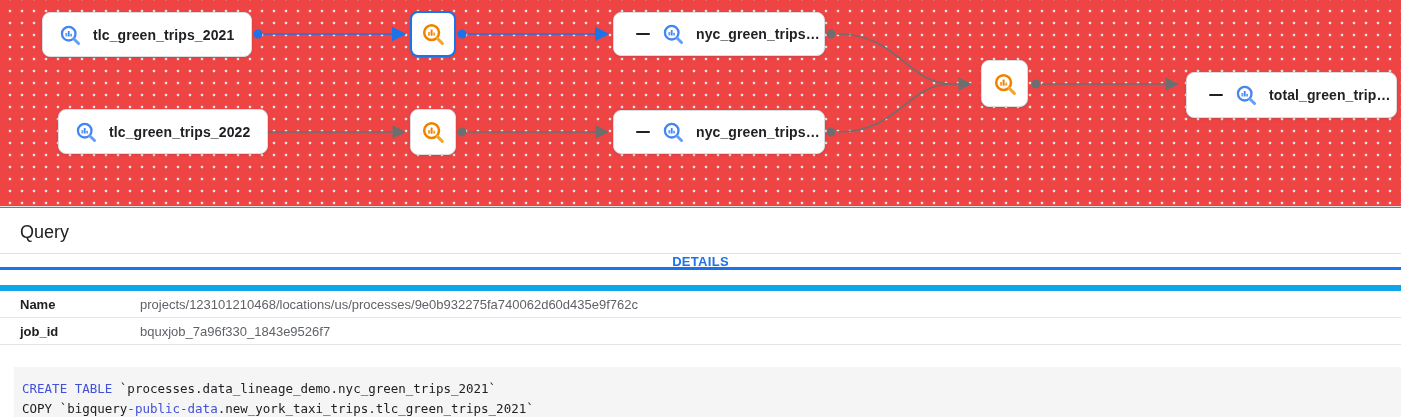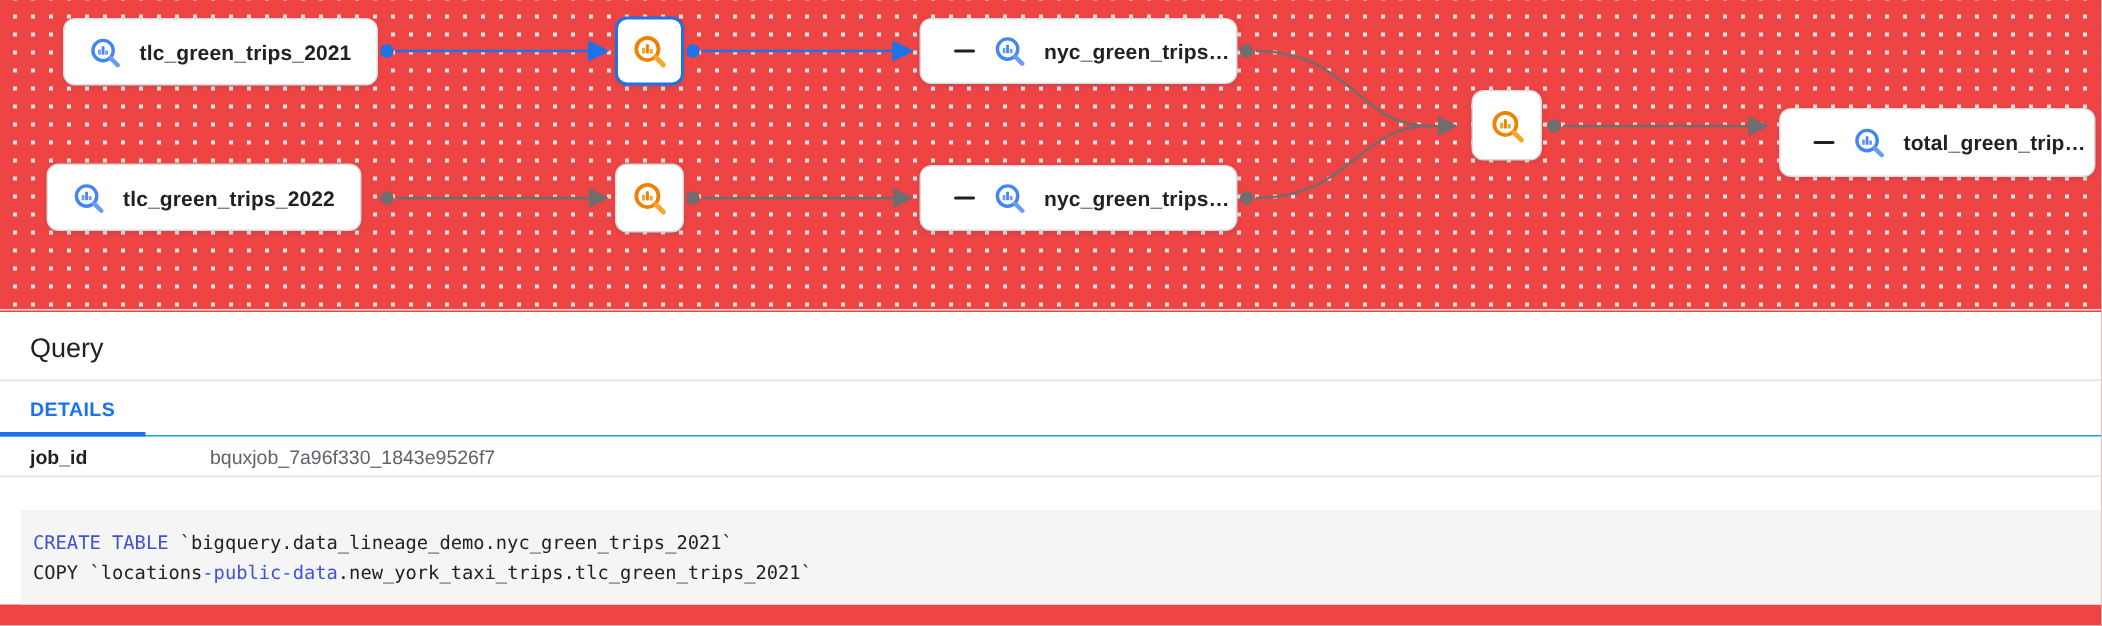--- a/index.html
+++ b/index.html
@@ -43,21 +43,21 @@
     background:#bdbdbd; border-radius:2.5px; cursor:row-resize;
   }
 
   
   .panel { position:absolute; left:0; top:208px; width:100%; background:#fff; }
   .panel-header {
     padding:14px 20px 10px; border-bottom:1px solid #e0e0e0;
   }
   .panel-title { font-size:18px; font-weight:400; color:#212121; line-height:21px; }
 
-  .tabs { display:flex; height:37px; border-bottom:1px solid #0ea5e9; }
+  .tabs { display:flex; height:37px; border-bottom:6px solid #0ea5e9;flex-direction:column; }
   .tab {
     position:relative; display:flex; align-items:center; justify-content:center;
     padding:0 20px; font-size:13px; font-weight:bold; letter-spacing:.3px;
     color:#5f6368; cursor:pointer;
   }
   .tab.active { color:#1a73e8; }
   .tab.active::after {
     content:""; position:absolute; left:0; right:0; bottom:-1px; height:3px; background:#1a73e8;
   }
 
@@ -140,21 +140,21 @@
     </div>
 
     <div class="node table with-collapse" style="left:613px;top:12px;width:212px;height:44px">
       <span class="collapse-bar"></span>
       <svg class="bq blue" width="22" height="22">
           <use href="#bq-sym"></use>
         </svg>
       <span>nyc_green_trips…</span>
     </div>
 
-    <div class="node table" style="left:31px;top:109px;width:210px;height:45px">
+    <div class="node table" style="left:58px;top:109px;width:210px;height:45px">
       <svg class="bq blue" width="22" height="22">
           <use href="#bq-sym"></use>
         </svg>
       <span>tlc_green_trips_2022</span>
     </div>
 
     <div class="node process" style="left:410px;top:109px;width:46px;height:46px">
       <svg class="bq orange" width="24" height="24">
           <use href="#bq-sym"></use>
         </svg>
@@ -191,23 +191,27 @@
       <div class="panel-title">Query</div>
     </div>
 
     <div class="tabs">
       <div class="tab active">
         <span>DETAILS</span>
       </div>
     </div>
 
     <div class="detail-row">
+      <span class="detail-label">Name</span>
+      <span class="detail-value">projects/123101210468/locations/us/processes/9e0b932275fa740062d60d435e9f762c</span>
+    </div>
+    <div class="detail-row">
       <span class="detail-label">job_id</span>
       <span class="detail-value">bquxjob_7a96f330_1843e9526f7</span>
     </div>
 
     <div class="code-block">
-      <div class="code-line"><span class="kwd">CREATE TABLE</span><span> `bigquery.data_lineage_demo.nyc_green_trips_2021`</span></div>
-      <div class="code-line"><span>COPY `locations</span><span class="kwd">-public-data</span><span>.new_york_taxi_trips.tlc_green_trips_2021`</span></div>
+      <div class="code-line"><span class="kwd">CREATE TABLE</span><span> `processes.data_lineage_demo.nyc_green_trips_2021`</span></div>
+      <div class="code-line"><span>COPY `bigquery</span><span class="kwd">-public-data</span><span>.new_york_taxi_trips.tlc_green_trips_2021`</span></div>
     </div>
   </div>
 
 </div>
 
 </body></html>

